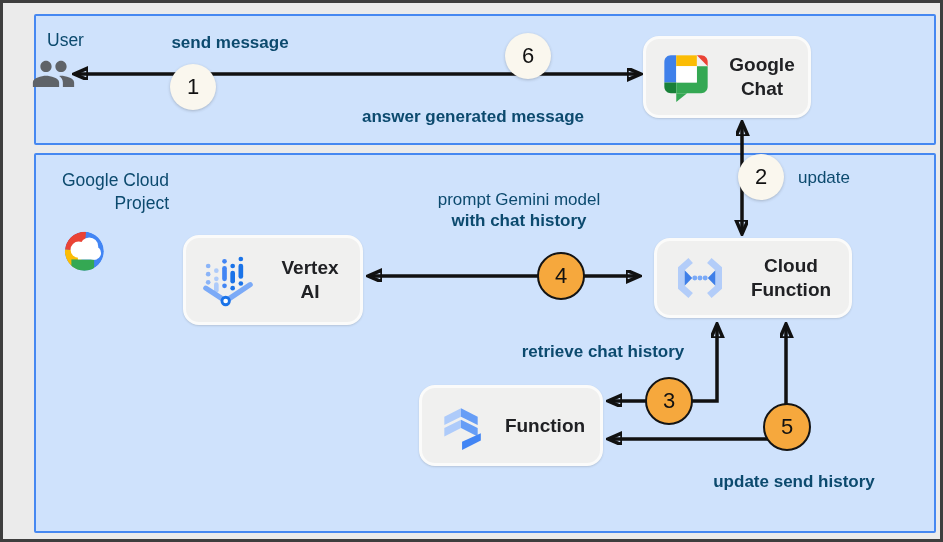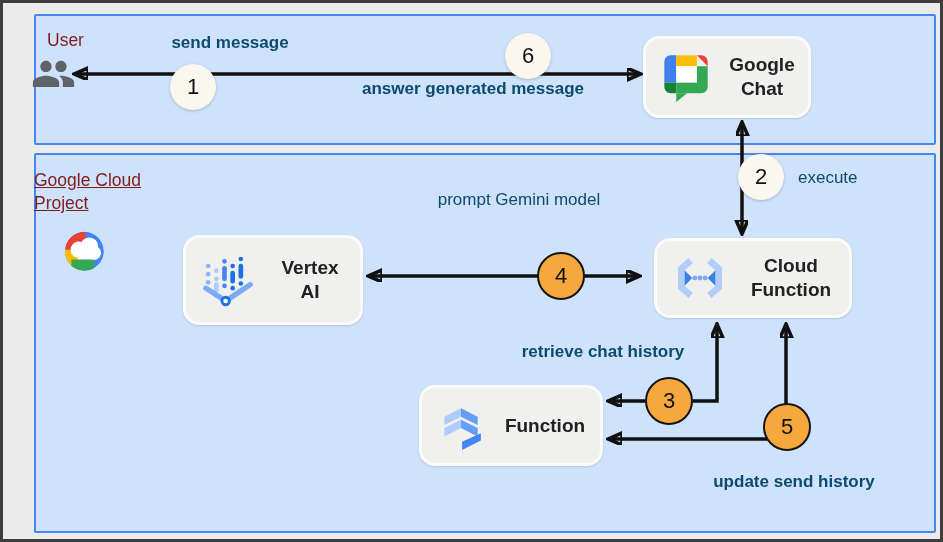--- a/index.html
+++ b/index.html
@@ -8,23 +8,23 @@
     position:relative;width:943px;height:542px;
     background:#ebebeb;border:3px solid #3e3e3e;
     font-family:"Liberation Sans",sans-serif;color:#202124;
     overflow:hidden;
   }
   .lane{
     position:absolute;background:#cfe2fc;border:2px solid #4688f1;border-radius:2px;
   }
   #lane-user{left:31px;top:11px;width:902px;height:131px;}
   #lane-gcp{left:31px;top:150px;width:902px;height:380px;}
-  .lane-label{position:absolute;font-size:17.5px;font-weight:400;line-height:23px;color:#7f1d1d;}
+  .lane-label{position:absolute;font-size:17.5px;font-weight:400;line-height:23px;color:#0c4a6e;text-align:right;}
   #lbl-user{left:44px;top:26px;}
-  #lbl-gcp{left:31px;top:166px;width:135px;text-decoration:underline;}
+  #lbl-gcp{left:31px;top:166px;width:135px;}
   .deco{position:absolute;}
   #icon-user{left:28px;top:52px;}
   #icon-gcp{left:44px;top:221px;}
   .connectors{position:absolute;left:0;top:0;}
   .connectors path{stroke:#111111;stroke-width:3.5px;fill:none;}
   .node{
     position:absolute;display:flex;align-items:center;gap:10px;padding-left:14px;
     background:#f0f0ef;border:3px solid #fbfbfa;border-radius:16px;
     box-shadow:0 1px 2px rgba(60,64,67,.18);
   }
@@ -34,21 +34,21 @@
   #node-firestore{left:416px;top:382px;width:184px;height:81px;}
   .node-label{
     flex:1;display:flex;justify-content:center;align-items:center;
     font-size:19px;font-weight:700;line-height:24px;text-align:center;color:#202124;
     padding-right:6px;
   }
   .node-label>span{display:inline-block;}
   .action{position:absolute;font-size:17px;line-height:21px;text-align:center;color:#0c4a6e;}
   .w500{font-weight:500;} .w600{font-weight:600;} .w700{font-weight:700;}
   #act-send{left:127px;top:29px;width:200px;}
-  #act-answer{left:345px;top:75px;width:250px;}
+  #act-answer{left:345px;top:103px;width:250px;}
   #act-execute{left:795px;top:164px;width:90px;text-align:left;}
   #act-prompt{left:391px;top:186px;width:250px;}
   #act-retrieve{left:480px;top:338px;width:240px;}
   #act-update{left:671px;top:468px;width:240px;}
   .step{
     position:absolute;display:flex;align-items:center;justify-content:center;
     border-radius:50%;font-size:22px;font-weight:400;color:#111;
   }
   .step.cream{
     width:46px;height:46px;background:#faf7ee;
@@ -182,23 +182,24 @@
       <polygon fill="#669df6" points="24,18 40,26 40,34 24,26"></polygon>
       <polygon fill="#4285f4" points="25,39 43,31 43,38 25,47"></polygon>
     </svg>
     <div class="node-label">
       <span style="max-width:110px;">Function</span>
     </div>
   </div>
 
   <div class="action w600" id="act-send">send message</div>
   <div class="action w600" id="act-answer">answer generated message</div>
-  <div class="action w500" id="act-execute">execute</div>
+  <div class="action w500" id="act-execute">update</div>
   <div class="action" id="act-prompt">
     <div class="w500">prompt Gemini model</div>
+    <div class="w700">with chat history</div>
   </div>
   <div class="action w700" id="act-retrieve">retrieve chat history</div>
   <div class="action w700" id="act-update">update send history</div>
 
   <div class="step cream" id="step-1">
       <span>1</span>
     </div>
   <div class="step cream" id="step-6">
       <span>6</span>
     </div>

